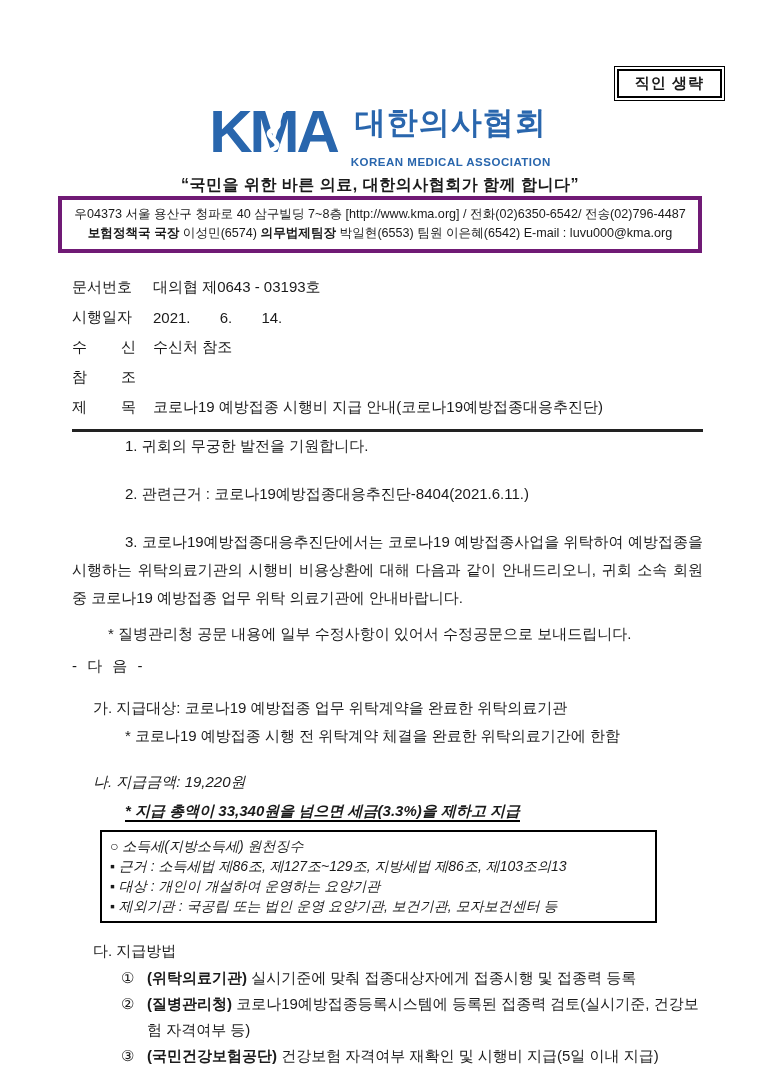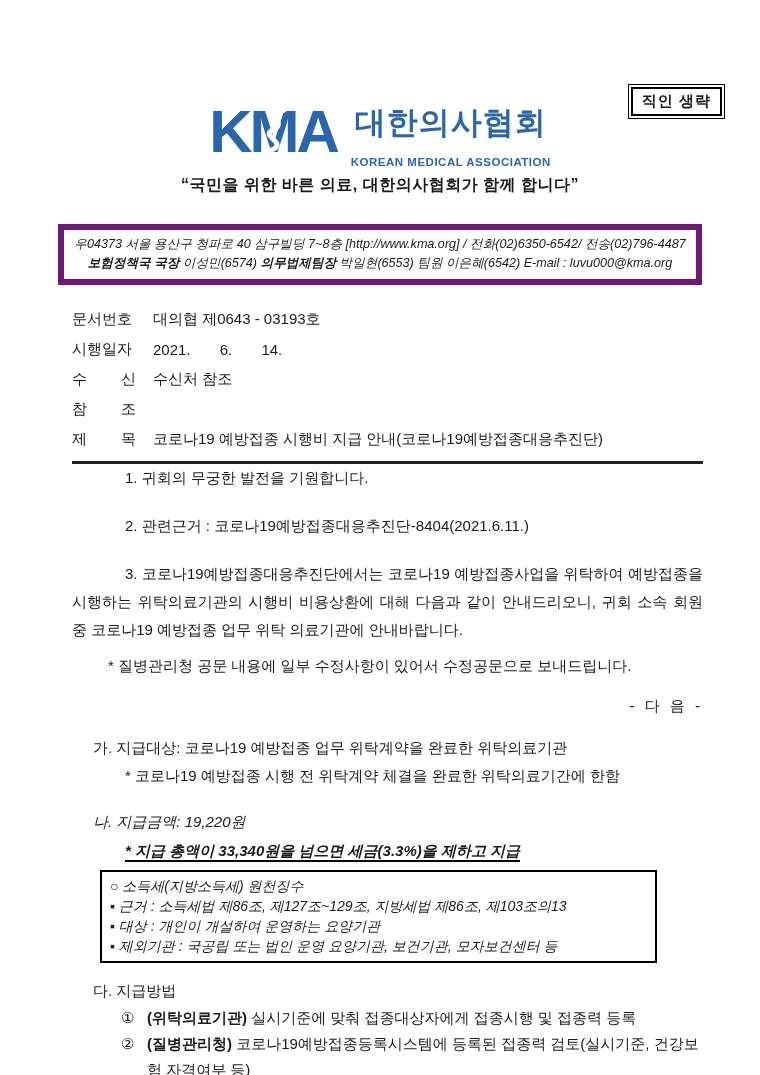--- a/index.html
+++ b/index.html
@@ -11,26 +11,26 @@
     height: 1075px;
     background: #fff;
     overflow: hidden;
     color: #1a1a1a;
     font-family: "Liberation Sans", sans-serif;
   }
 
   
   .stamp {
     position: absolute;
-    top: 87px;
+    top: 69px;
     right: 38px;
     border: 2px solid #000;
     outline: 1px solid #000;
     outline-offset: 2px;
-    padding: 3px 9px;
+    padding: 3px 16px;
     font-size: 15px;
     font-weight: 700;
     letter-spacing: 1px;
     background: #fff;
   }
 
   
   .logo-block { margin-top: 102px; text-align: center; }
   .logo-row { display: flex; justify-content: center; align-items: flex-start; gap: 14px; }
   .kma-wrap { position: relative; line-height: 1; display: inline-block; }
@@ -42,46 +42,45 @@
     line-height: 1;
   }
   .snake-svg { position: absolute; left: 50%; top: 3px; transform: translateX(-46%); }
   .logo-names { text-align: center; padding-top: 5px; }
   .org-kr { font-size: 31px; font-weight: 800; color: var(--brand); letter-spacing: 1px; line-height: 1.05; }
   .org-en { font-size: 11.5px; font-weight: 700; color: var(--brand); letter-spacing: 0.5px; margin-top: 16px; }
   .slogan { margin-top: 7px; font-size: 16px; font-weight: 800; letter-spacing: 0.5px; }
 
   
   .addr-box {
-    margin: 28px 58px 0 58px;
-    border: 6px solid #701a75;
+    margin: 0 58px 0 58px;
+    border: 4px solid #701a75;
     padding: 5px 4px;
     text-align: center;
     font-size: 12.6px;
     line-height: 1.55;
     white-space: nowrap;
-    font-style: italic;
   }
   .addr-bold { font-weight: 800; }
 
   
   .meta { margin: 20px 57px 0 72px; font-size: 15px; }
   .meta-row { display: flex; height: 30px; align-items: center; }
   .meta-label { width: 64px; flex: none; text-align: justify; text-align-last: justify; }
   .meta-value { margin-left: 17px; white-space: pre; }
 
   .rule { margin: 6px 57px 0 72px; border: none; border-top: 3px solid #222; height: 0; }
 
   
   .content { margin: 0 57px 0 72px; font-size: 15px; line-height: 28px; }
   .p1 { margin-top: 0; text-indent: 53px; }
   .p2 { margin-top: 20px; text-indent: 53px; }
   .p3 { margin-top: 20px; text-indent: 53px; text-align: justify; }
   .note { margin-top: 8px; padding-left: 36px; }
-  .daum { margin-top: 12px; text-align: right; letter-spacing: 3px; }
+  .daum { margin-top: 4px; text-align: left; letter-spacing: 3px; }
 
   .ga { margin-top: 14px; }
   .na { margin-top: 18px; font-style: italic; }
   .da { margin-top: 14px; }
   .sec-title { margin-left: 21px; }
   .ga-sub { margin-left: 53px; }
   .highlight-wrap { margin-left: 53px; margin-top: 1px; }
   .highlight { font-weight: 800; border-bottom: 2.5px solid #000; padding-bottom: 1px; }
 
   .info-box {

